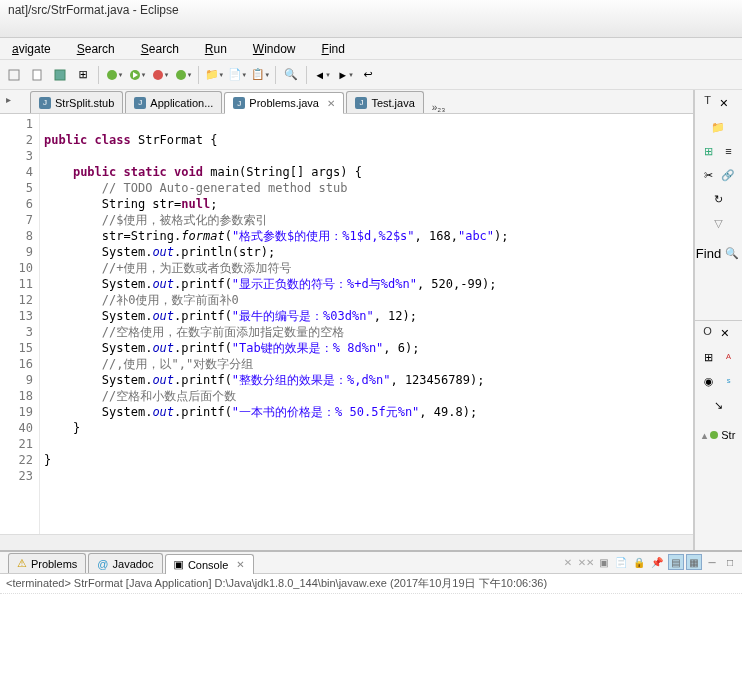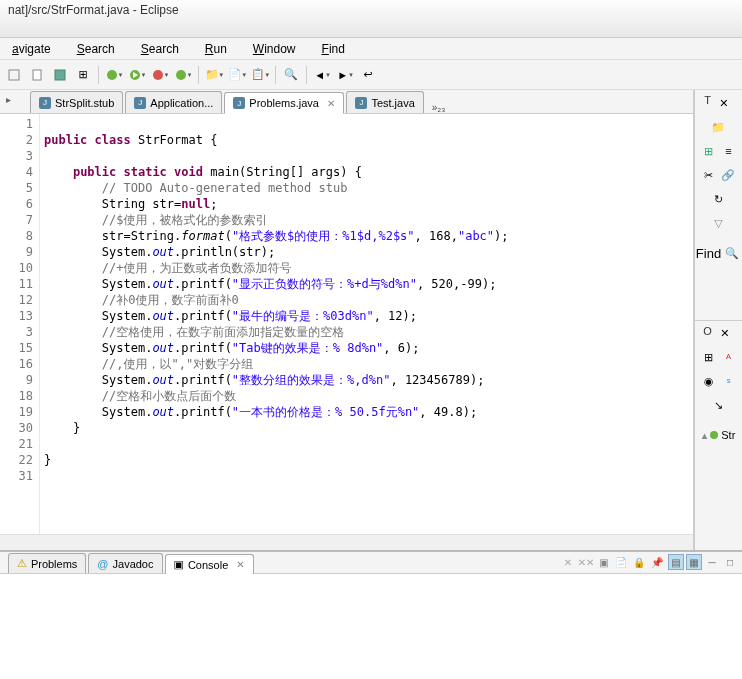--- a/index.html
+++ b/index.html
@@ -147,24 +147,24 @@
           <div class="gline">10</div>
           <div class="gline">11</div>
           <div class="gline">12</div>
           <div class="gline">13</div>
           <div class="gline">3</div>
           <div class="gline">15</div>
           <div class="gline">16</div>
           <div class="gline">9</div>
           <div class="gline">18</div>
           <div class="gline">19</div>
-          <div class="gline">30</div>
+          <div class="gline">40</div>
           <div class="gline">21</div>
           <div class="gline">22</div>
-          <div class="gline">31</div>
+          <div class="gline">23</div>
         </div>
       <div class="code" id="code"><div>&nbsp;</div><div><span class="kw">public</span> <span class="kw">class</span> StrFormat {</div><div>&nbsp;</div><div>    <span class="kw">public</span> <span class="kw">static</span> <span class="kw">void</span> main(String[] args) {</div><div>        <span class="cm">// TODO Auto-generated method stub</span></div><div>        String str=<span class="kw">null</span>;</div><div>        <span class="cm">//$使用，被格式化的参数索引</span></div><div>        str=String.<span class="mtd">format</span>(<span class="str">"格式参数$的使用：%1$d,%2$s"</span>, 168,<span class="str">"abc"</span>);</div><div>        System.<span class="fld">out</span>.println(str);</div><div>        <span class="cm">//+使用，为正数或者负数添加符号</span></div><div>        System.<span class="fld">out</span>.printf(<span class="str">"显示正负数的符号：%+d与%d%n"</span>, 520,-99);</div><div>        <span class="cm">//补0使用，数字前面补0</span></div><div>        System.<span class="fld">out</span>.printf(<span class="str">"最牛的编号是：%03d%n"</span>, 12);</div><div>        <span class="cm">//空格使用，在数字前面添加指定数量的空格</span></div><div>        System.<span class="fld">out</span>.printf(<span class="str">"Tab键的效果是：% 8d%n"</span>, 6);</div><div>        <span class="cm">//,使用，以","对数字分组</span></div><div>        System.<span class="fld">out</span>.printf(<span class="str">"整数分组的效果是：%,d%n"</span>, 123456789);</div><div>        <span class="cm">//空格和小数点后面个数</span></div><div>        System.<span class="fld">out</span>.printf(<span class="str">"一本书的价格是：% 50.5f元%n"</span>, 49.8);</div><div>    }</div><div>&nbsp;</div><div>}</div><div>&nbsp;</div></div>
     </div>
     <div class="hscroll"></div>
   </div>
 
   <div style="display:flex;flex-direction:column">
     <div class="right-pane" style="flex:1">
       <div style="display:flex;gap:4px">
           <span class="label">T</span>
@@ -234,13 +234,14 @@
       <span class="bt" style="color:#888">▣</span>
       <span class="bt">📄</span>
       <span class="bt">🔒</span>
       <span class="bt">📌</span>
       <span class="bt" style="background:#bde;border:1px solid #8ac">▤</span>
       <span class="bt" style="background:#bde;border:1px solid #8ac">▦</span>
       <span class="bt">─</span>
       <span class="bt">□</span>
     </div>
   </div>
+  <div class="console-hdr">&lt;terminated&gt; StrFormat [Java Application] D:\Java\jdk1.8.0_144\bin\javaw.exe (2017年10月19日 下午10:06:36)</div>
 </div>
 
 </body></html>

